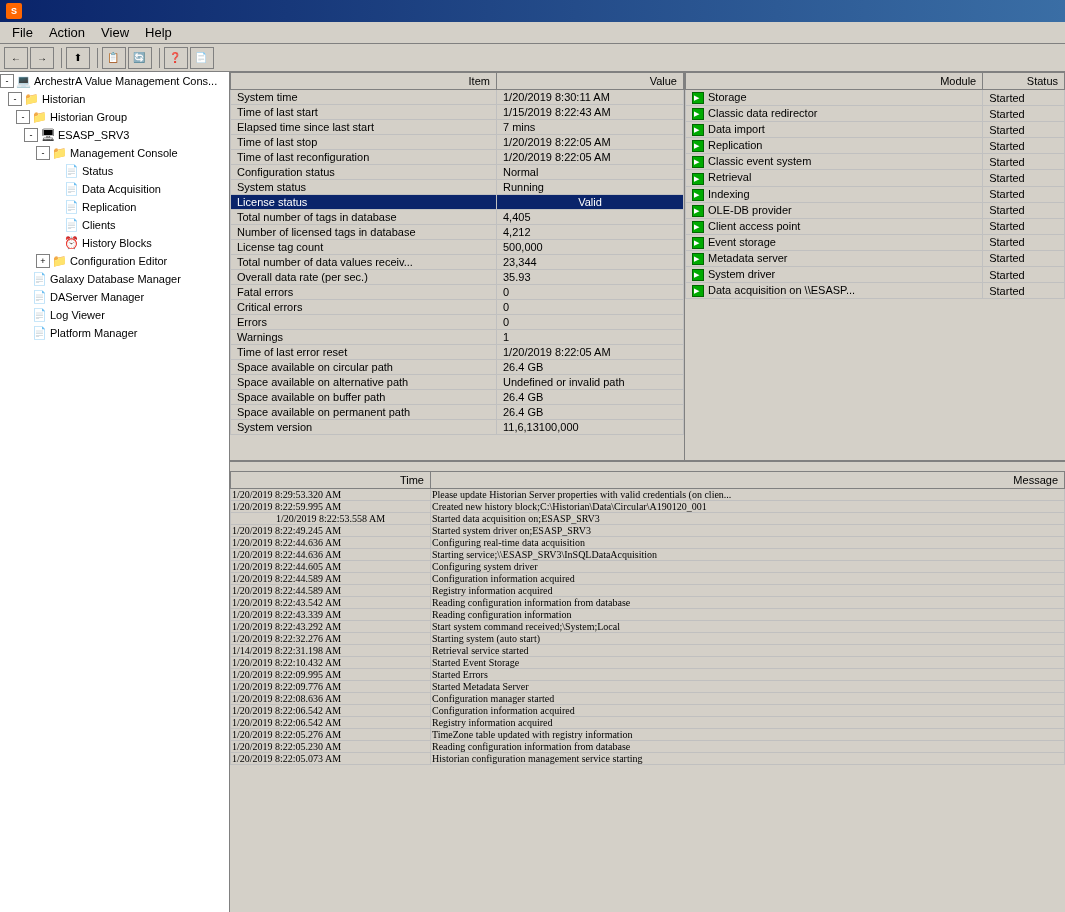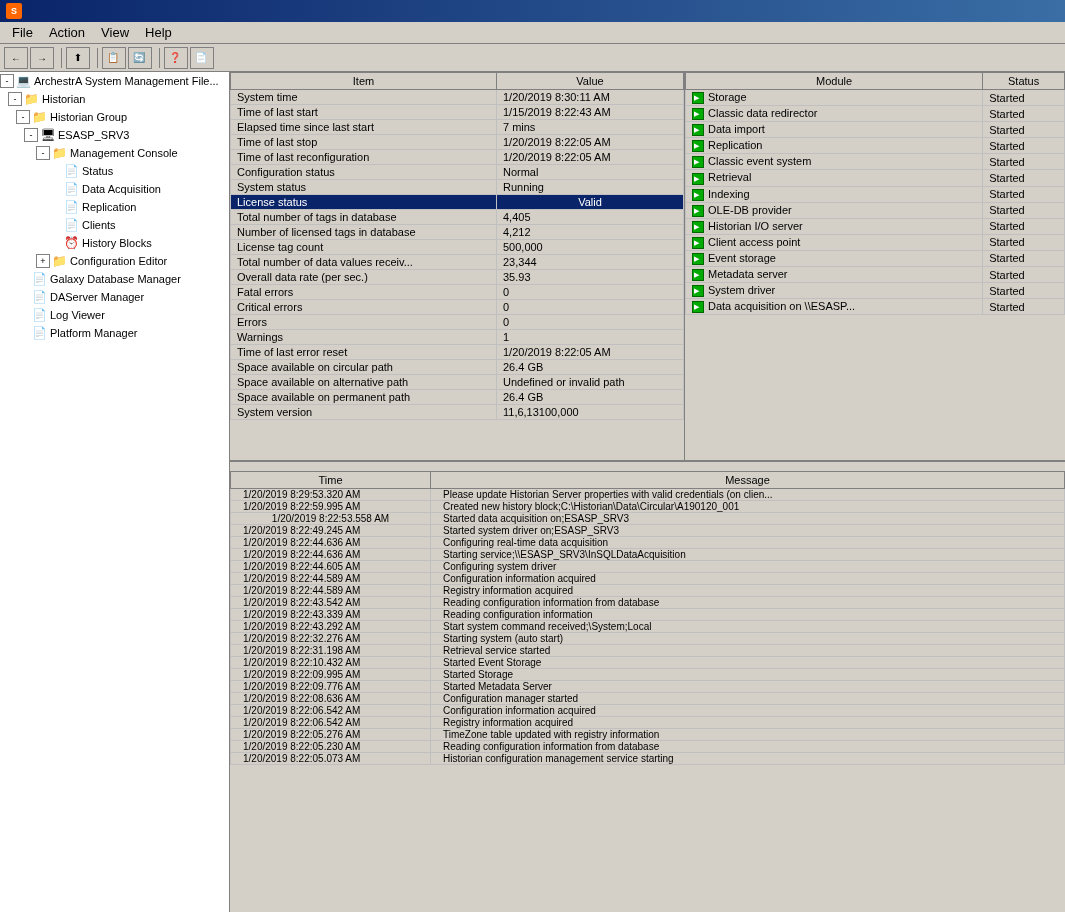--- a/index.html
+++ b/index.html
@@ -122,21 +122,21 @@
       border-right: 1px solid #808080;
     }
     table {
       width: 100%;
       border-collapse: collapse;
     }
     th {
       background: #d4d0c8;
       border: 1px solid #808080;
       padding: 2px 6px;
-      text-align: center;
+      text-align: right;
       font-weight: normal;
       position: sticky;
       top: 0;
       z-index: 1;
     }
     td {
       border: 1px solid #c0c0c0;
       padding: 1px 6px;
       white-space: nowrap;
     }
@@ -170,21 +170,22 @@
     .bottom-section {
       flex: 1;
       overflow-y: auto;
       margin-top: 9px;
     }
     .log-table th {
       background: #d4d0c8;
     }
     .log-table td {
       font-size: 10px;
-      padding: 0px 12px;
+      padding: 0px 1px;
+      font-family: Liberation Serif, serif;
     }
     .bottom-section table { width: 100%; }
   </style>
 </head>
 <body>
 
 <div class="title-bar">
   <div class="app-icon">S</div>
   <span></span>
 </div>
@@ -208,21 +209,21 @@
   <button class="toolbar-btn">❓</button>
   <button class="toolbar-btn">📄</button>
 </div>
 
 <div class="main-layout">
 
   <div class="left-panel" id="treePanel">
       <div class="tree-item" style="padding-left: 0px;">
         <div class="tree-expand">-</div>
         <span class="tree-icon" style="font-size: 12px;">💻</span>
-        <span>ArchestrA System Management File...</span>
+        <span>ArchestrA Value Management Cons...</span>
       </div>
       <div class="tree-item" style="padding-left: 8px;">
         <div class="tree-expand">-</div>
         <span class="tree-icon" style="font-size: 12px;">📁</span>
         <span>Historian</span>
       </div>
       <div class="tree-item" style="padding-left: 16px;">
         <div class="tree-expand">-</div>
         <span class="tree-icon" style="font-size: 12px;">📁</span>
         <span>Historian Group</span>
@@ -375,20 +376,24 @@
               </tr>
               <tr>
                 <td>Space available on circular path</td>
                 <td>26.4 GB</td>
               </tr>
               <tr>
                 <td>Space available on alternative path</td>
                 <td>Undefined or invalid path</td>
               </tr>
               <tr>
+                <td>Space available on buffer path</td>
+                <td>26.4 GB</td>
+              </tr>
+              <tr>
                 <td>Space available on permanent path</td>
                 <td>26.4 GB</td>
               </tr>
               <tr>
                 <td>System version</td>
                 <td>11,6,13100,000</td>
               </tr>
             </tbody>
         </table>
       </div>
@@ -425,24 +430,20 @@
               <tr>
                 <td><span class="status-dot"></span>Retrieval</td>
                 <td>Started</td>
               </tr>
               <tr>
                 <td><span class="status-dot"></span>Indexing</td>
                 <td>Started</td>
               </tr>
               <tr>
                 <td><span class="status-dot"></span>OLE-DB provider</td>
-                <td>Started</td>
-              </tr>
-              <tr>
-                <td><span class="status-dot"></span>Historian I/O server</td>
                 <td>Started</td>
               </tr>
               <tr>
                 <td><span class="status-dot"></span>Client access point</td>
                 <td>Started</td>
               </tr>
               <tr>
                 <td><span class="status-dot"></span>Event storage</td>
                 <td>Started</td>
               </tr>
@@ -518,30 +519,30 @@
             </tr>
             <tr>
               <td style="white-space: nowrap;">1/20/2019 8:22:43.292 AM</td>
               <td>Start system command received;\System;Local</td>
             </tr>
             <tr>
               <td style="white-space: nowrap;">1/20/2019 8:22:32.276 AM</td>
               <td>Starting system (auto start)</td>
             </tr>
             <tr>
-              <td style="white-space: nowrap;">1/20/2019 8:22:31.198 AM</td>
+              <td style="white-space: nowrap;">1/14/2019 8:22:31.198 AM</td>
               <td>Retrieval service started</td>
             </tr>
             <tr>
               <td style="white-space: nowrap;">1/20/2019 8:22:10.432 AM</td>
               <td>Started Event Storage</td>
             </tr>
             <tr>
               <td style="white-space: nowrap;">1/20/2019 8:22:09.995 AM</td>
-              <td>Started Storage</td>
+              <td>Started Errors</td>
             </tr>
             <tr>
               <td style="white-space: nowrap;">1/20/2019 8:22:09.776 AM</td>
               <td>Started Metadata Server</td>
             </tr>
             <tr>
               <td style="white-space: nowrap;">1/20/2019 8:22:08.636 AM</td>
               <td>Configuration manager started</td>
             </tr>
             <tr>

